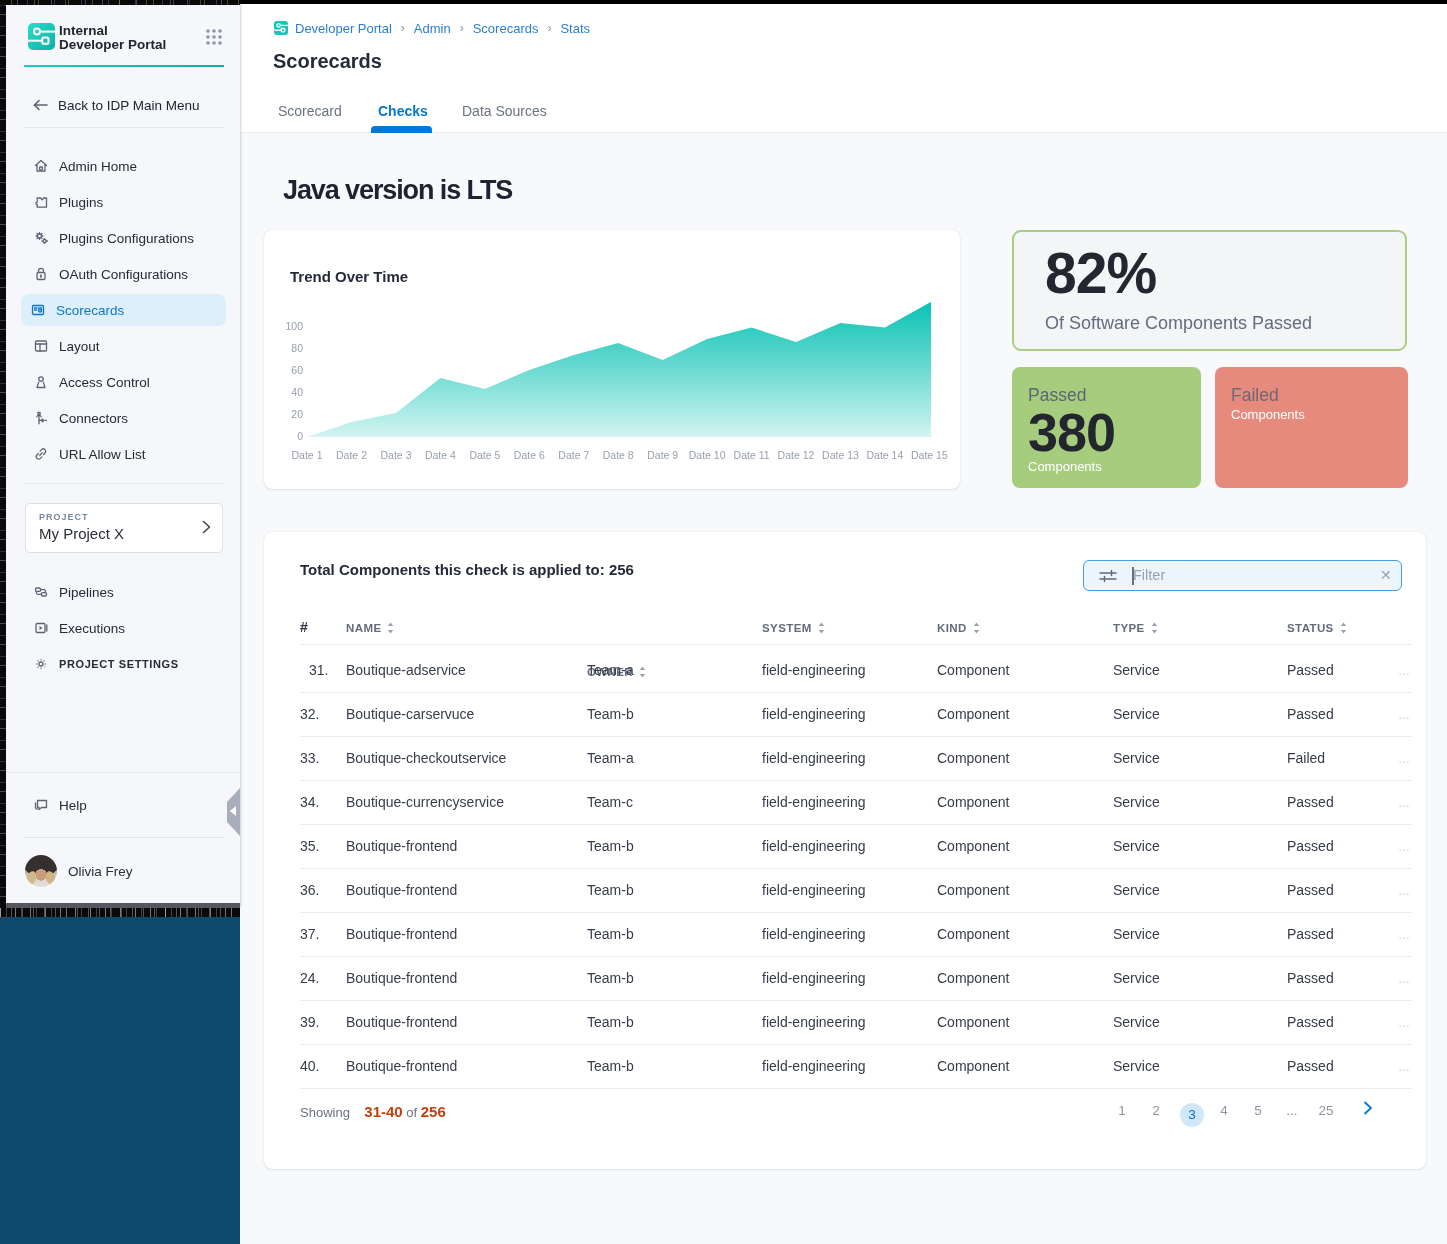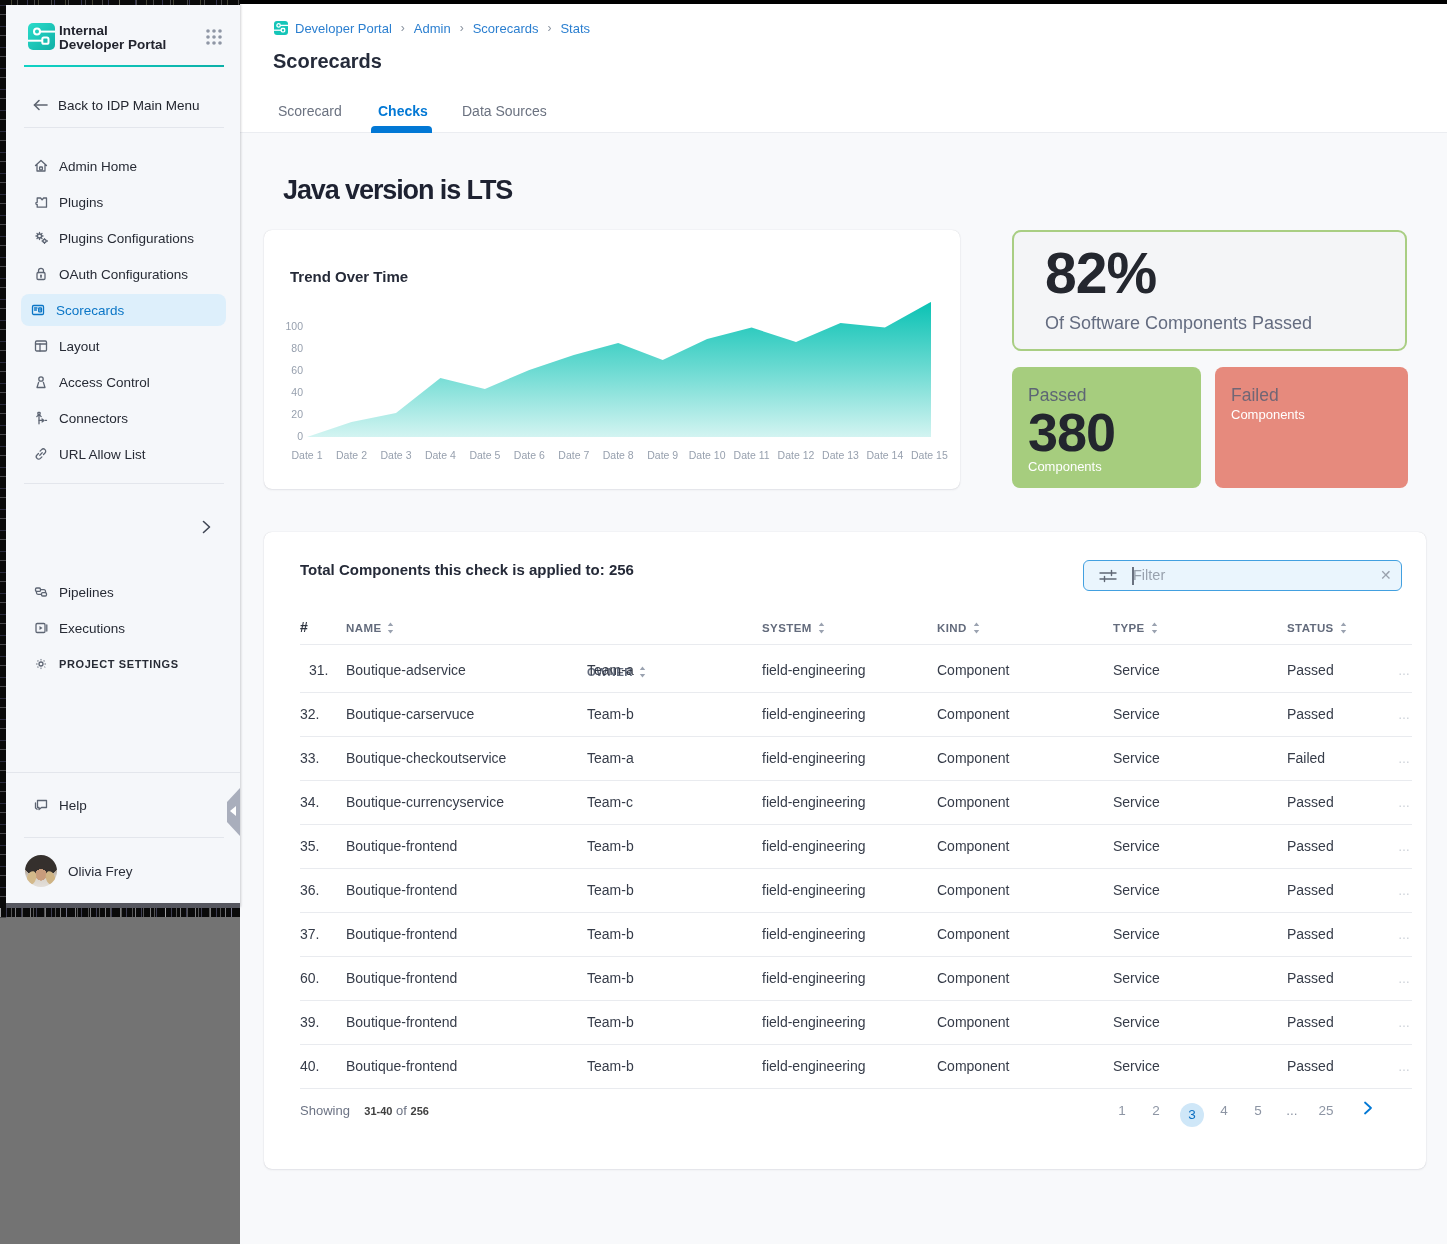--- a/index.html
+++ b/index.html
@@ -42,27 +42,27 @@
 #tbl-title { left:300px; top:561px; font-size:15px; font-weight:bold; color:#252a38; }
 #filter { left:1083px; top:560px; width:319px; height:31px; background:#eaf5fd; border:1.5px solid #42a0e0; border-radius:6px; }
 #filter-ph { left:1133px; top:567px; font-size:14.5px; color:#99a2ae; }
 #filter-x { left:1380px; top:567px; font-size:14px; color:#9aa2ae; }
 .th { top:622px; white-space:nowrap; font-size:11.5px; font-weight:bold; color:#636b7c; letter-spacing:0.4px; }
 .sort { display:inline-block; vertical-align:-2px; margin-left:6px; }
 .row-line { left:300px; width:1112px; height:1px; background:#e9ebef; }
 .td { font-size:14px; color:#363c49; white-space:nowrap; }
 .dot3 { left:1398px; font-size:12px; color:#c8cdd5; }
 #foot-show { left:300px; top:1103px; font-size:13px; color:#6c7384; }
-#foot-show b { font-size:11px; color:#404040;text-align:center; }
+#foot-show b { font-size:15px; color:#c2410c;text-align:center; }
 .pg { top:1103px; font-size:13.5px; color:#8d95a4; text-align:center; width:20px; }
 #pg3 { background:#cfe7f8; border-radius:50%; width:24px; height:24px; line-height:24px; color:#0b6fc2; }
 #pgnext { left:1360px; top:1100px; }
 
 
-#leftcol { left:0; top:0; width:240px; height:1244px; background:#737373; z-index:60; }
+#leftcol { left:0; top:0; width:240px; height:1244px; background:#0c4a6e; z-index:60; }
 #sidebar { position:absolute; left:6px; top:4px; width:234px; height:903px; background:#f5f7fa; box-shadow:1px 0 2px rgba(60,60,70,0.22); }
 .noise { position:absolute; background:#0a0a0a; }
 #noise-top { left:0; top:0; width:240px; height:5px;
   background-image:repeating-linear-gradient(90deg, rgba(130,130,200,0.35) 0 1px, transparent 1px 11px, rgba(200,200,150,0.3) 11px 12px, transparent 12px 27px),
                    repeating-linear-gradient(93deg, rgba(255,255,255,0.25) 0 1px, transparent 1px 17px); }
 #noise-left { left:0; top:0; width:6px; height:918px;
   background-image:repeating-linear-gradient(0deg, rgba(190,190,200,0.35) 0 1px, transparent 1px 9px, rgba(120,120,180,0.3) 9px 10px, transparent 10px 21px); }
 #noise-bot { left:0; top:908px; width:240px; height:9px;
   background-image:repeating-linear-gradient(90deg, rgba(230,230,235,0.5) 0 1px, transparent 1px 6px, rgba(160,160,220,0.35) 6px 7px, transparent 7px 15px),
                    repeating-linear-gradient(88deg, rgba(255,255,255,0.3) 0 1px, transparent 1px 11px); }
@@ -277,21 +277,21 @@
     <div class="row-line abs" style="top:912px"></div>
     <div class="td abs" style="left:300px;top:926px">37.</div>
     <div class="td abs" style="left:346px;top:926px">Boutique-frontend</div>
     <div class="td abs" style="left:587px;top:926px">Team-b</div>
     <div class="td abs" style="left:762px;top:926px">field-engineering</div>
     <div class="td abs" style="left:937px;top:926px">Component</div>
     <div class="td abs" style="left:1113px;top:926px">Service</div>
     <div class="td abs" style="left:1287px;top:926px">Passed</div>
     <div class="dot3 abs" style="top:928px">…</div>
     <div class="row-line abs" style="top:956px"></div>
-    <div class="td abs" style="left:300px;top:970px">60.</div>
+    <div class="td abs" style="left:300px;top:970px">24.</div>
     <div class="td abs" style="left:346px;top:970px">Boutique-frontend</div>
     <div class="td abs" style="left:587px;top:970px">Team-b</div>
     <div class="td abs" style="left:762px;top:970px">field-engineering</div>
     <div class="td abs" style="left:937px;top:970px">Component</div>
     <div class="td abs" style="left:1113px;top:970px">Service</div>
     <div class="td abs" style="left:1287px;top:970px">Passed</div>
     <div class="dot3 abs" style="top:972px">…</div>
     <div class="row-line abs" style="top:1000px"></div>
     <div class="td abs" style="left:300px;top:1014px">39.</div>
     <div class="td abs" style="left:346px;top:1014px">Boutique-frontend</div>
@@ -403,20 +403,24 @@
             <path d="M6 13.8 V4.8 M3.8 6.6 L6 4.4 l2.2 2.2"></path>
             <rect x="4.9" y="2.3" width="2.2" height="2.2" rx="0.5"></rect>
             <path d="M6.2 10.4 h4.2 M9 8.9 l2 1.5 -2 1.5"></path>
             <path d="M12.3 10.4 h1.2"></path>
           </svg>Connectors</div>
         <div class="nav-item abs" style="top:434px"><svg class="icon" width="16" height="16" viewBox="0 0 16 16">
             <path d="M6.8 9.2 L9.2 6.8 M5.5 7.5 L4 9 a2.4 2.4 0 0 0 3.4 3.4 L8.9 10.9 M7.1 5.1 L8.6 3.6 a2.4 2.4 0 0 1 3.4 3.4 L10.5 8.5"></path>
           </svg>URL Allow List</div>
       </div>
     <div class="divider abs" style="top:479px"></div>
+    <div id="projcard" class="abs">
+      <div class="lbl">PROJECT</div>
+      <div class="val">My Project X</div>
+    </div>
     <svg id="projchev" class="abs icon" width="9" height="14" viewBox="0 0 9 14" style="stroke:#3f4654;stroke-width:1.6">
         <polyline points="1.5,1.5 7.5,7 1.5,12.5"></polyline>
       </svg>
     <div id="nav-list2">
         <div class="nav-item abs" style="top:572px"><svg class="icon" width="16" height="16" viewBox="0 0 16 16">
             <rect x="2.5" y="4" width="5" height="3.4" rx="1.2"></rect>
             <rect x="8.5" y="8.6" width="5" height="3.4" rx="1.2"></rect>
             <path d="M7.5 5.7 h3.5 a1.5 1.5 0 0 1 1.5 1.5 v1.4 M8.5 10.3 H5 a1.5 1.5 0 0 1 -1.5 -1.5 V7.4"></path>
           </svg>Pipelines</div>
         <div class="nav-item abs" style="top:608px"><svg class="icon" width="16" height="16" viewBox="0 0 16 16">

